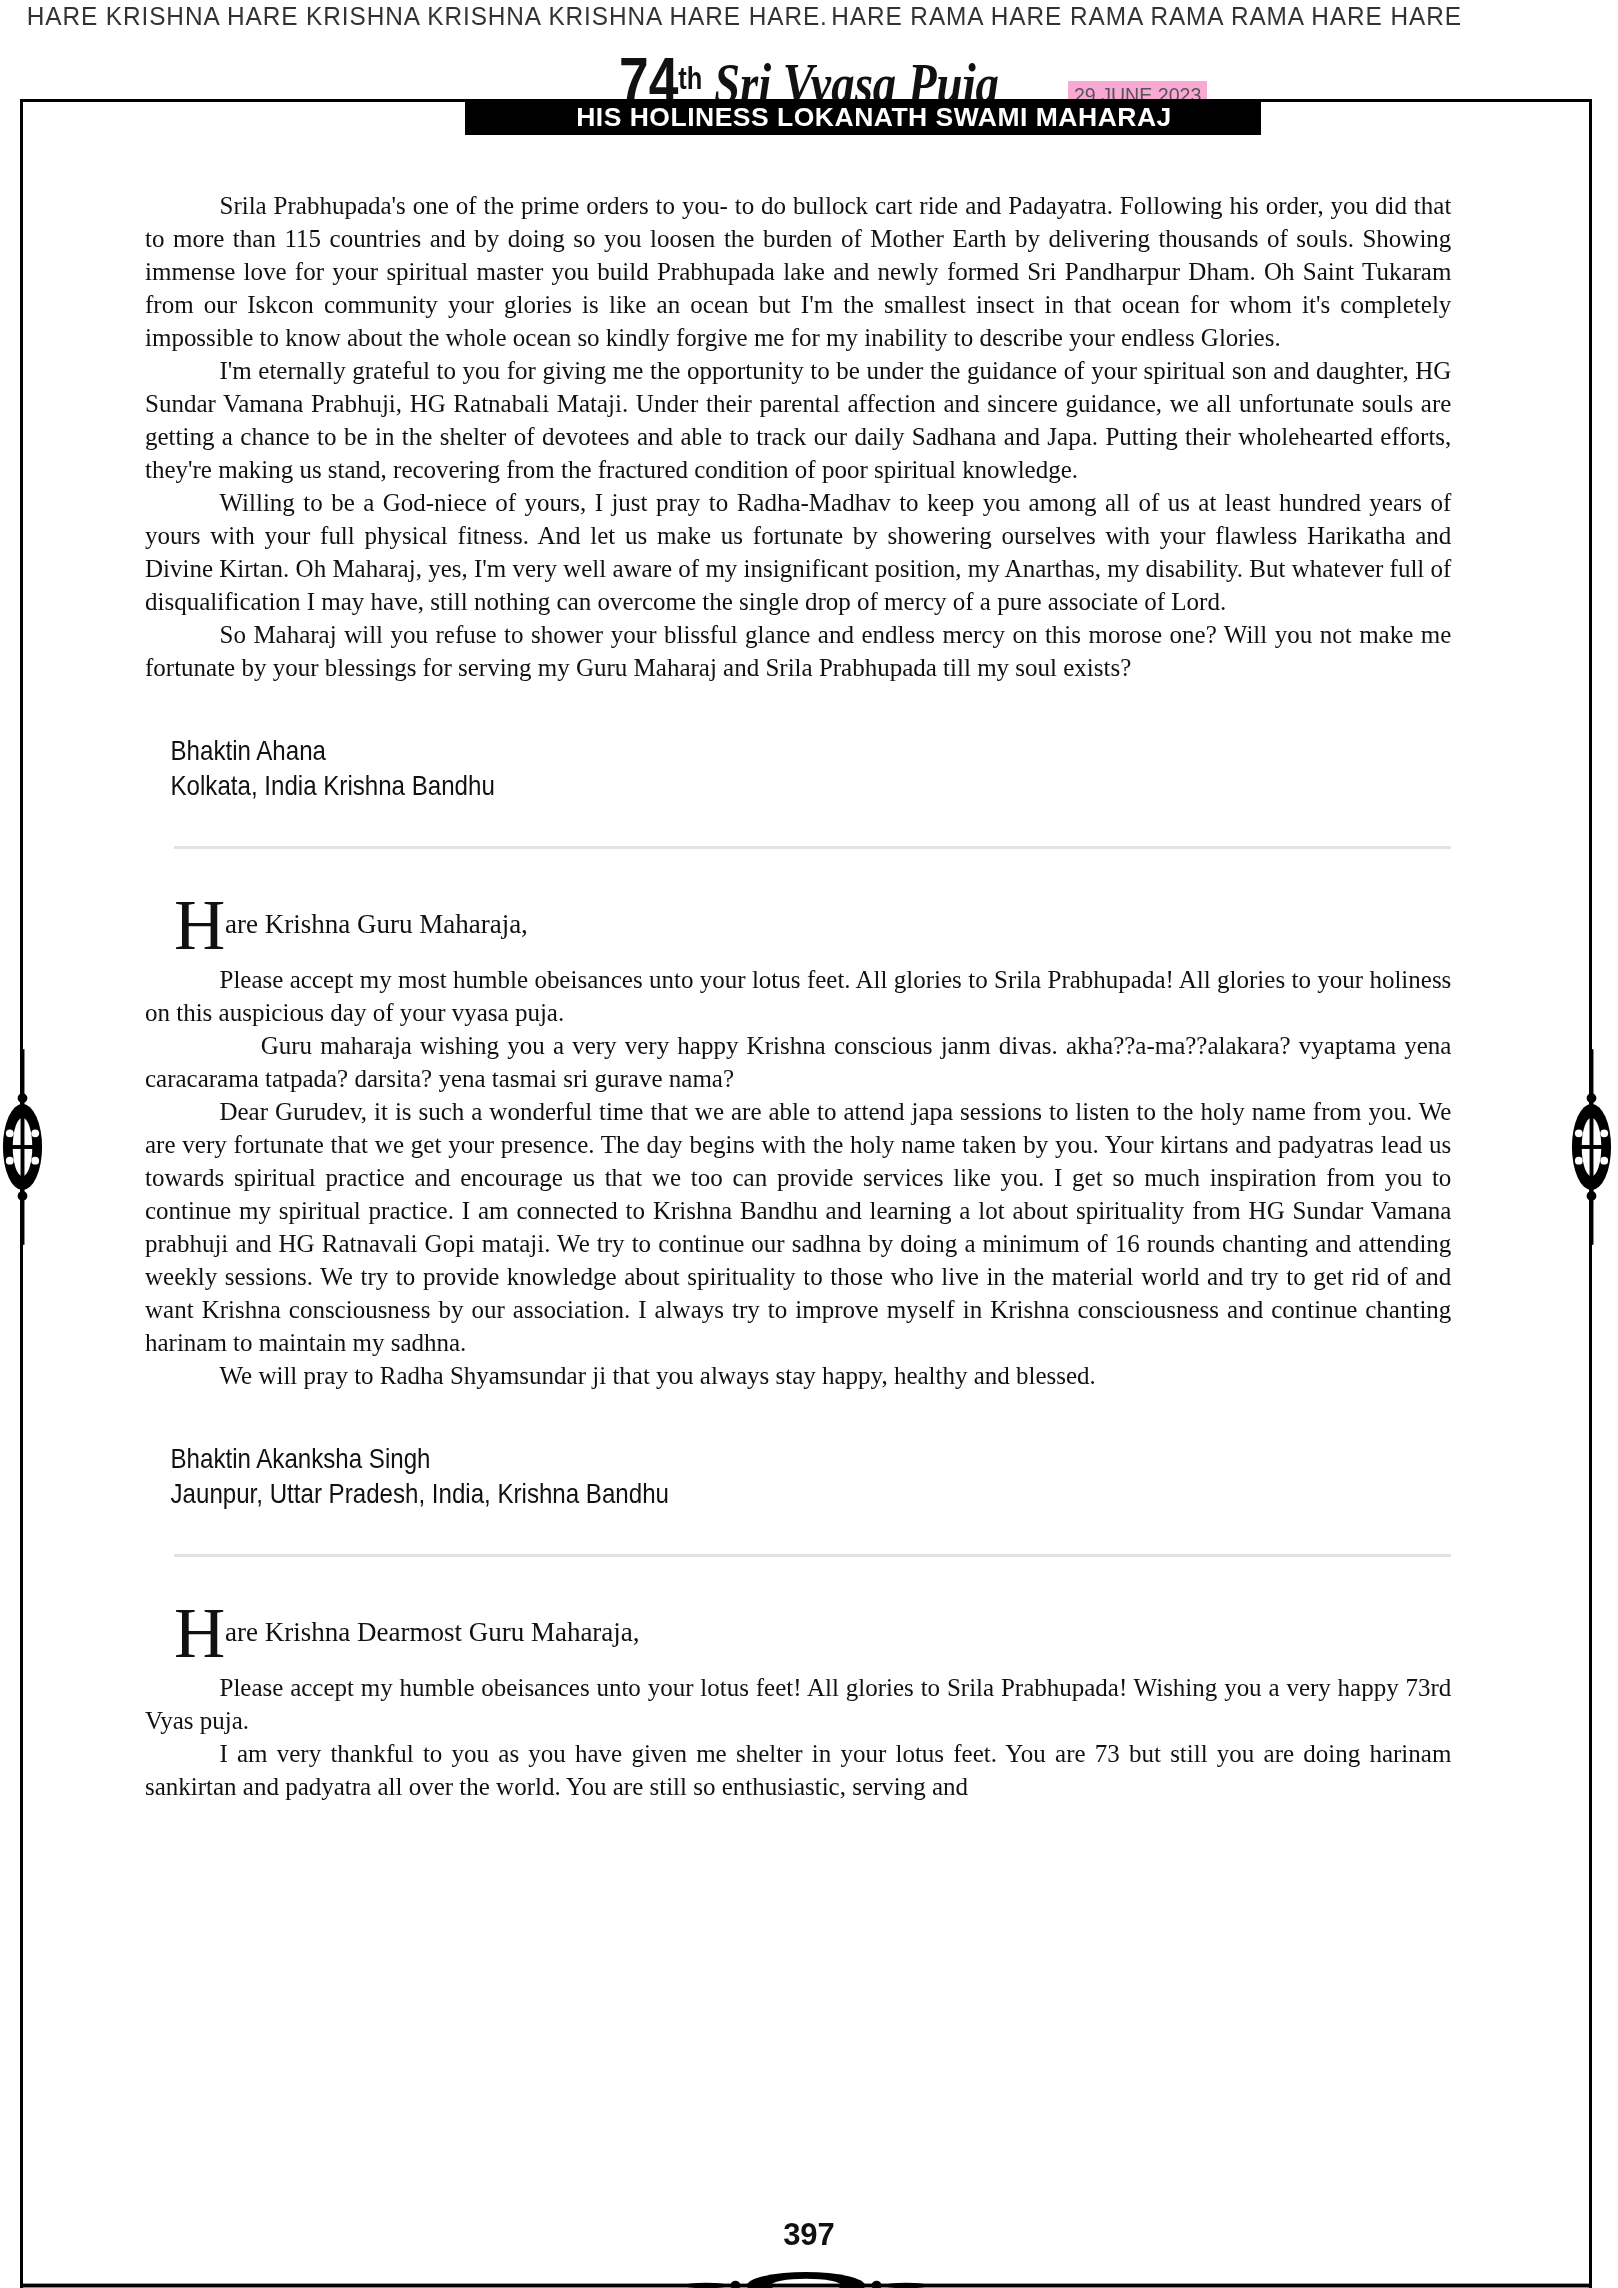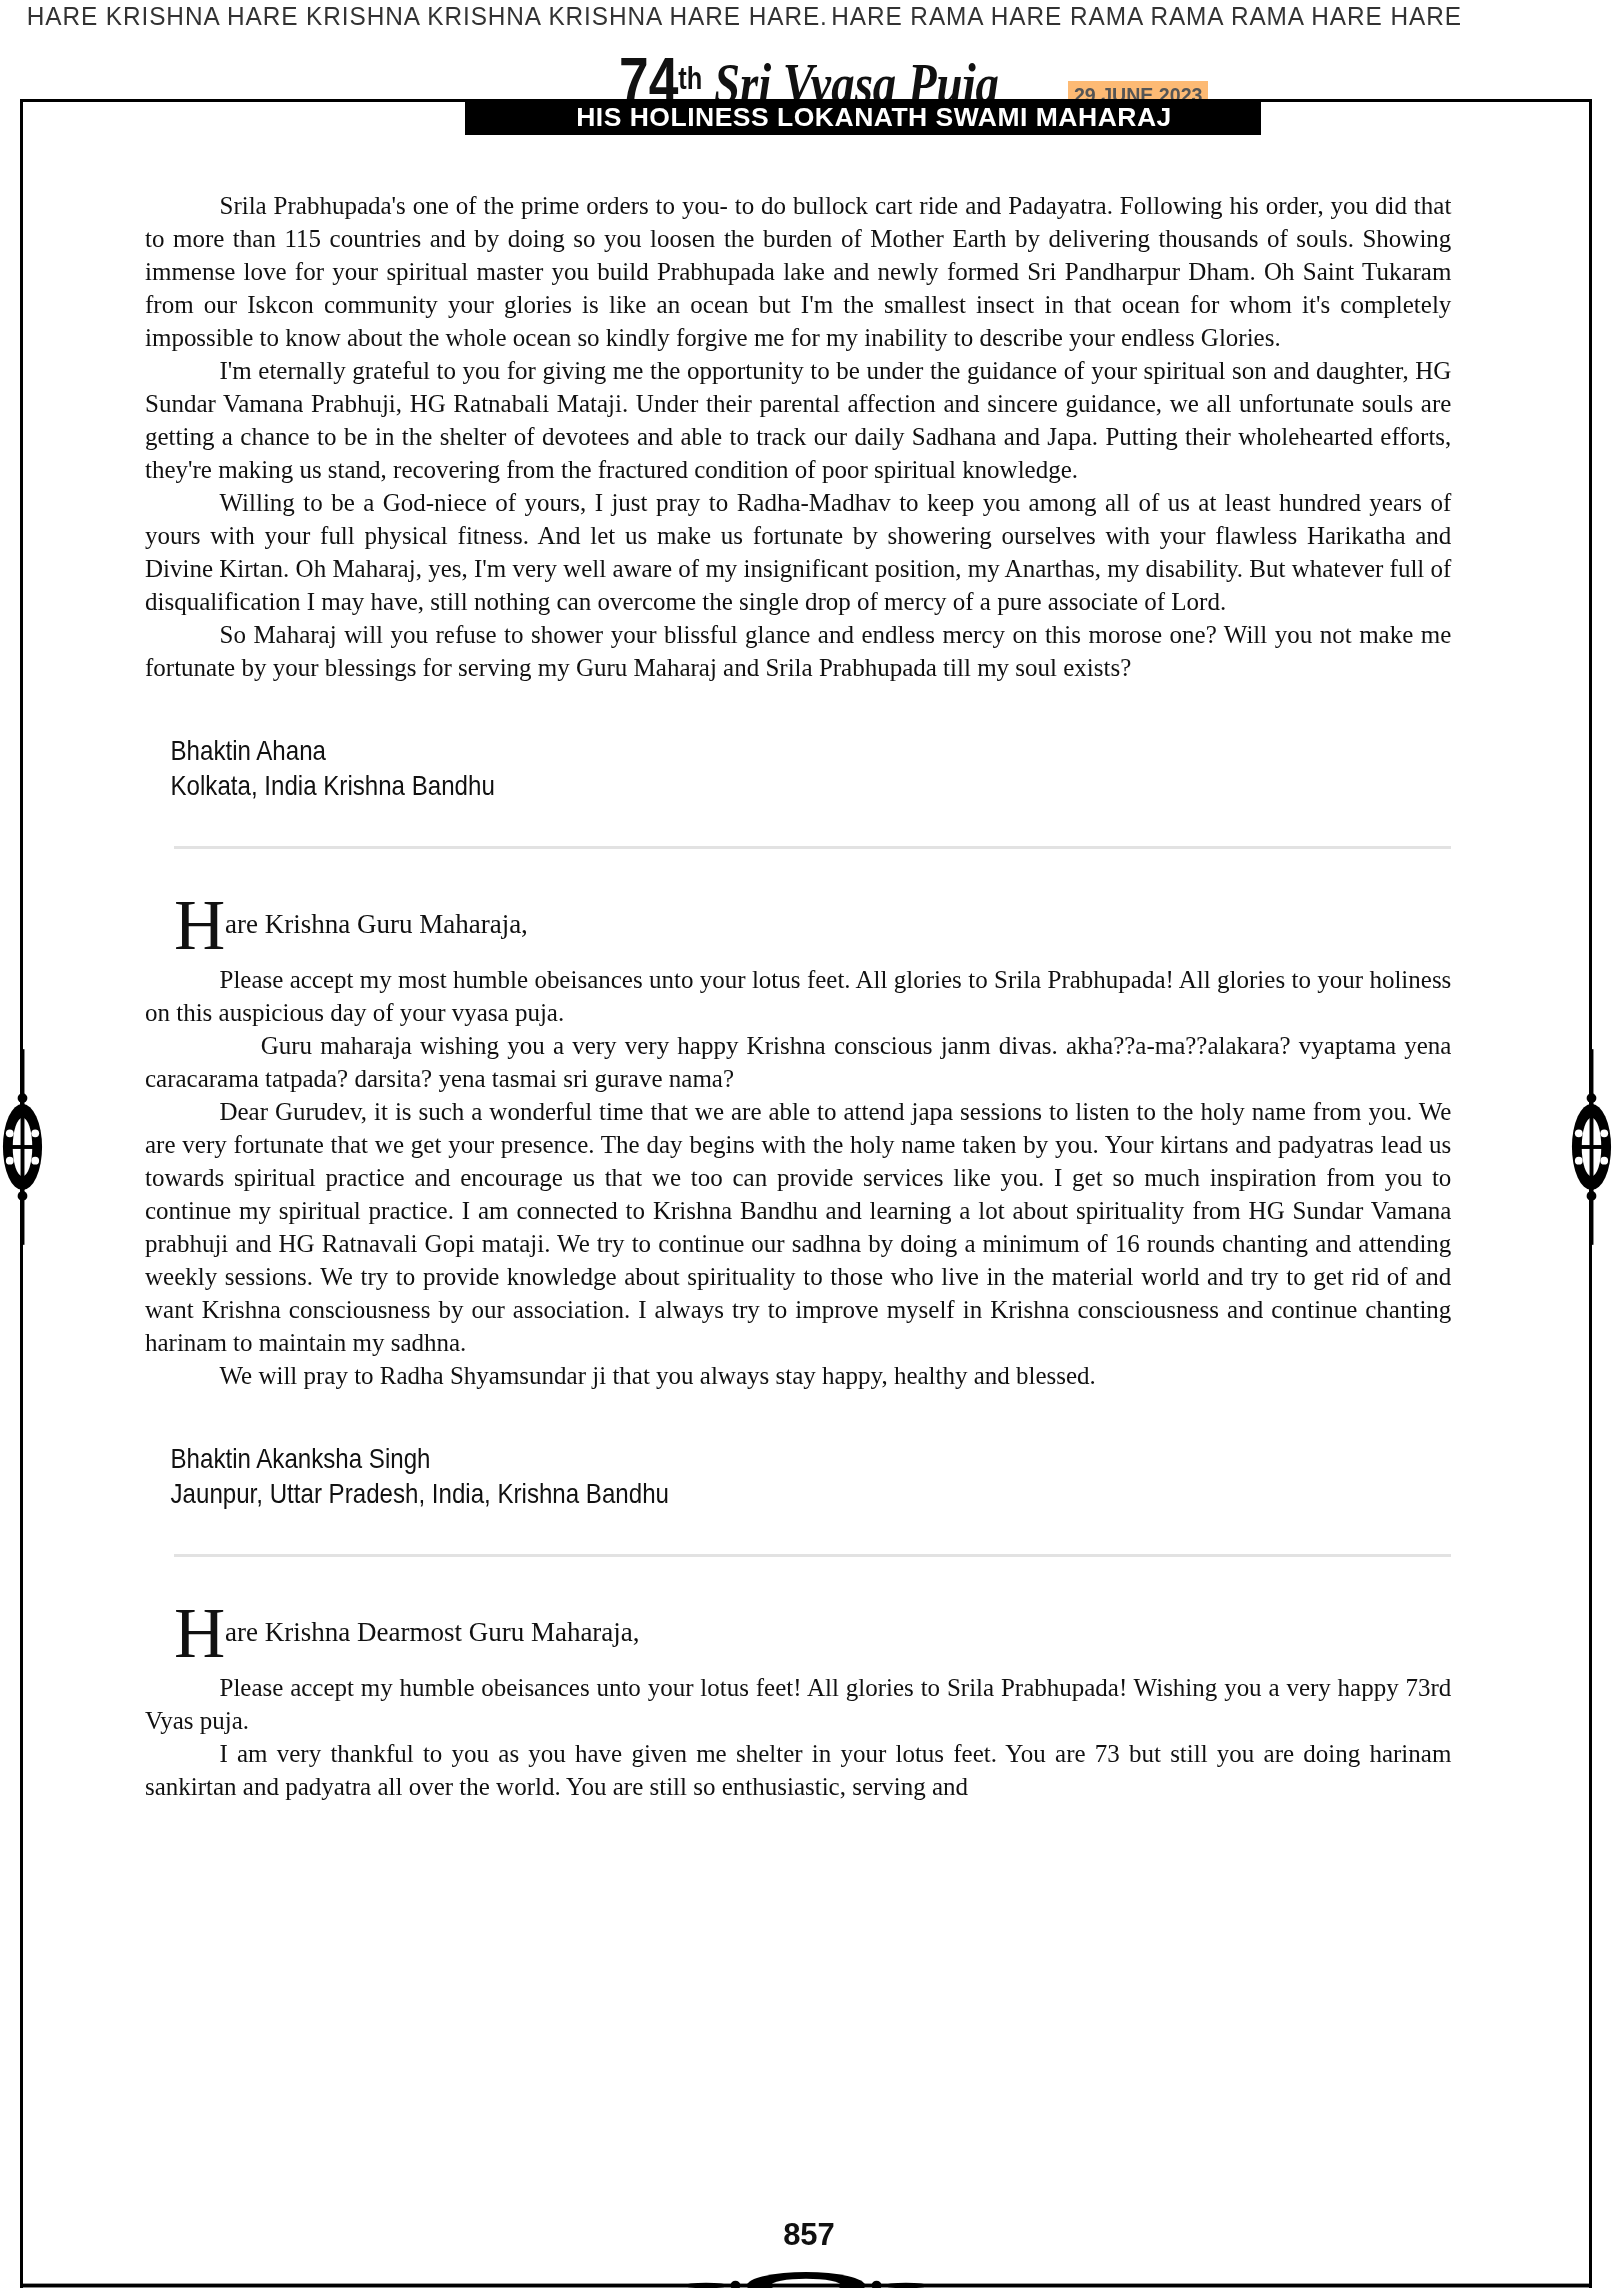--- a/index.html
+++ b/index.html
@@ -5,21 +5,21 @@
   html, body { margin:0; padding:0; background:#ffffff; }
   body { width:1618px; height:2289px; position:relative; overflow:hidden; font-family:"Liberation Serif", serif; color:#111; }
 
   .top-mantra { position:absolute; top:0; left:0; width:1618px; height:33px; display:flex; justify-content:space-between; align-items:center; padding:0 29px; box-sizing:border-box; font-family:"Liberation Sans", sans-serif; font-size:26.5px; letter-spacing:1px; color:#333; transform:scaleX(0.92); transform-origin:left center; width:1758px; }
   .top-mantra span { white-space:nowrap; }
 
   .title-wrap { position:absolute; top:39px; left:0; width:1618px; height:61px;margin-top:12px; }
   .title-main { position:absolute; left:619px; top:0; font-family:"Liberation Serif", serif; font-weight:bold; font-size:57px; line-height:59px; white-space:nowrap; transform:scaleX(0.82); transform-origin:left top; }
   .title-num { font-family:"Liberation Sans", sans-serif; font-weight:bold; font-size:65px; }
   .title-sup { font-size:31px; vertical-align:top; position:relative; top:-2px; font-family:"Liberation Sans", sans-serif; }
-  .title-date { position:absolute; left:1068px; top:30px; background:#fdba74; color:#555; font-family:"Liberation Sans", sans-serif; font-weight:bold; font-size:19.6px; padding:3.9px 5.9px; line-height:21.6px; }
+  .title-date { position:absolute; left:1068px; top:30px; background:#f9a8d4; color:#555; font-family:"Liberation Sans", sans-serif; font-weight:normal; font-size:19.6px; padding:3.9px 5.9px; line-height:21.6px; }
 
   .frame { position:absolute; left:19.6px; top:99px; width:1572px; height:2198px; box-sizing:border-box; border-top:3.9px solid #000; border-left:3.9px solid #000; border-right:3.9px solid #000; }
   .subtitle-bar { position:absolute; left:465px; top:100px; width:774px; height:35px; background:#000; color:#fff; font-family:"Liberation Sans", sans-serif; font-weight:bold; font-size:26.5px; display:flex; align-items:center; justify-content:center; letter-spacing:0.5px;padding-left:22px; }
 
   .side-ornament { position:absolute; top:1049px; width:45px; height:196px; }
   .side-ornament.left { left:0; }
   .side-ornament.right { left:1569px; }
 
   .content { position:absolute; left:145px; top:174px; width:1333px; font-size:25.5px; line-height:33px; text-align:justify;margin-top:15px; }
   .content p { margin:0; text-indent:76px; transform:scaleX(0.98); transform-origin:left; }
@@ -116,21 +116,21 @@
   <section>
     <div class="greeting">
       <span class="drop-cap">H</span>
       <span class="greet-text">are Krishna  Dearmost Guru Maharaja,</span>
     </div>
     <p>Please accept my humble obeisances unto your lotus feet! All glories to Srila Prabhupada! Wishing you a very happy 73rd Vyas puja.</p>
     <p>I am very thankful to you as you have given me shelter in your lotus feet. You are 73 but still you are doing harinam sankirtan and padyatra all over the world. You are still so enthusiastic, serving and</p>
   </section>
 </div>
 
-<div class="page-number">857</div>
+<div class="page-number">397</div>
 
 <svg class="bottom-ornament" viewBox="0 0 1604 30" preserveAspectRatio="none">
   <rect x="0" y="12" width="1604" height="4" fill="#000"></rect>
   <ellipse cx="802" cy="14" rx="60" ry="14" fill="#000"></ellipse>
   <ellipse cx="802" cy="14" rx="36" ry="7" fill="#fff"></ellipse>
   <rect x="742" y="12" width="120" height="4" fill="#000"></rect>
   <circle cx="730" cy="14" r="5" fill="#000"></circle>
   <circle cx="874" cy="14" r="5" fill="#000"></circle>
   <ellipse cx="700" cy="14" rx="22" ry="3" fill="#000"></ellipse>
   <ellipse cx="904" cy="14" rx="22" ry="3" fill="#000"></ellipse>

